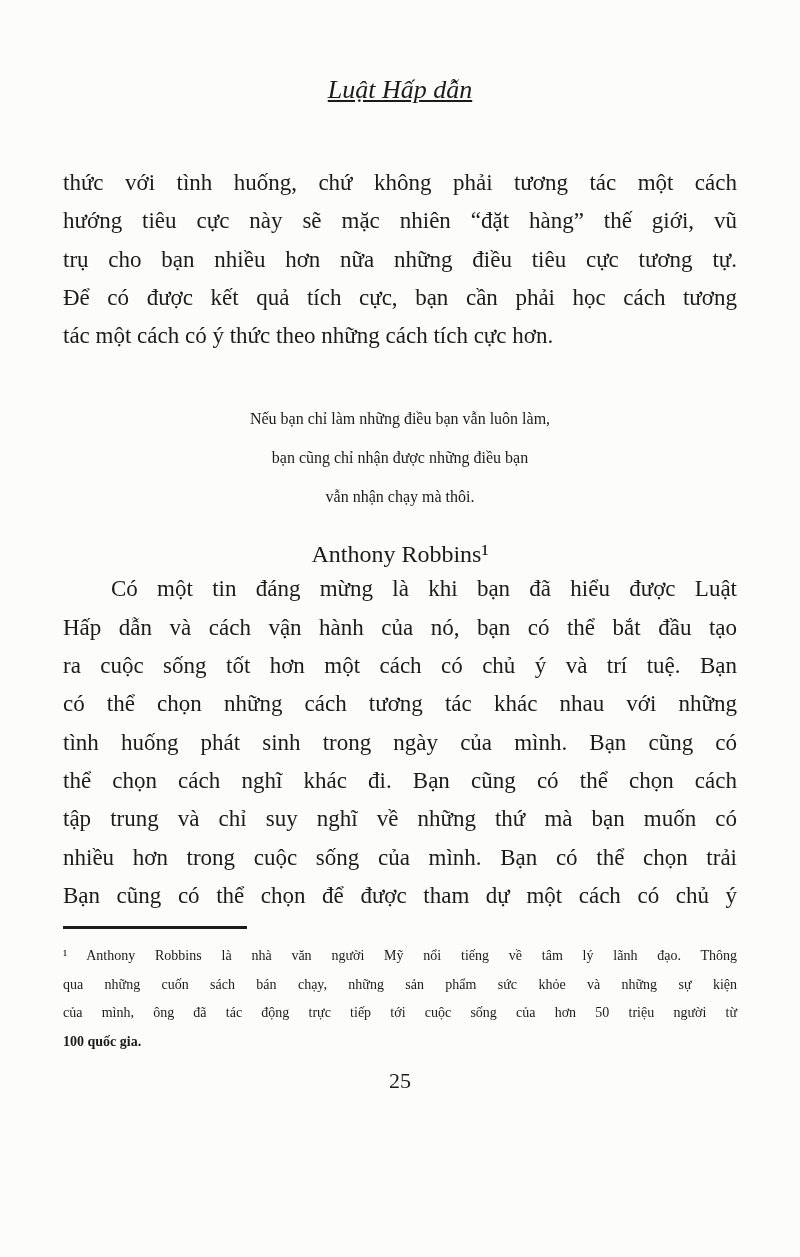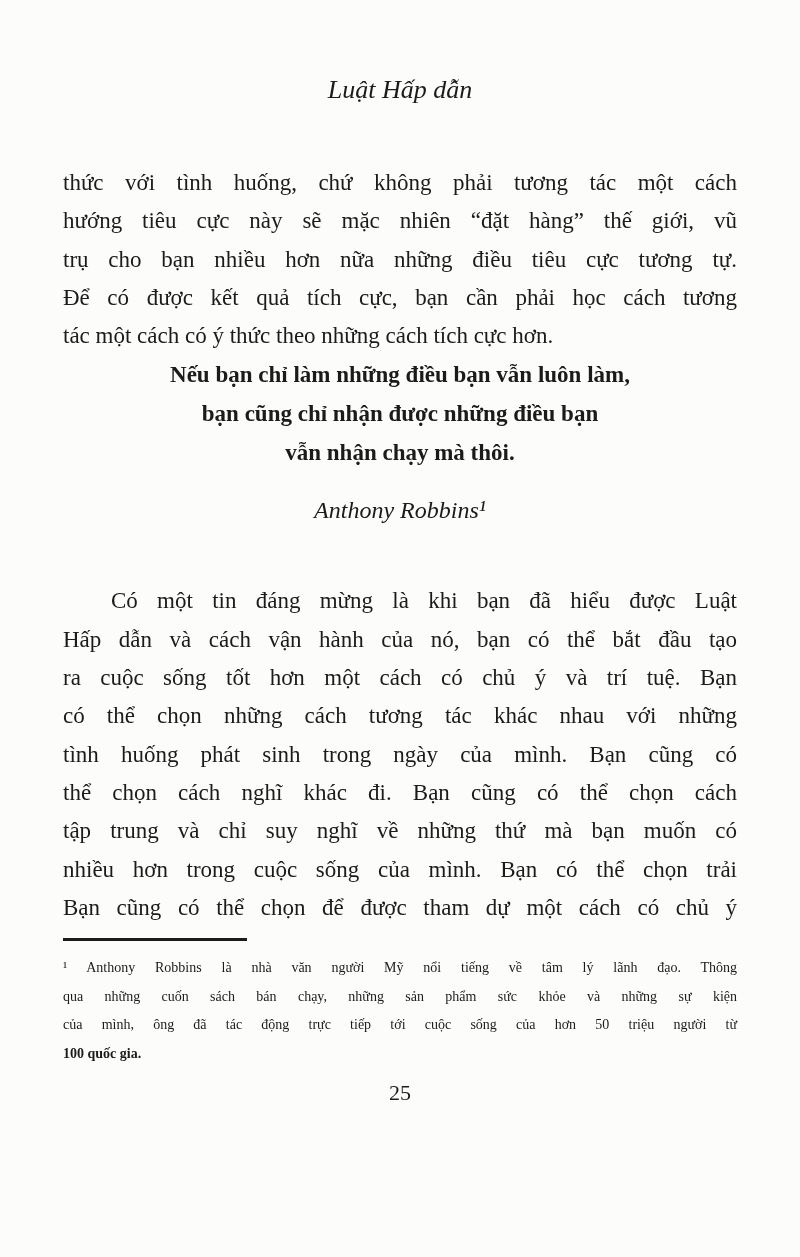--- a/index.html
+++ b/index.html
@@ -18,46 +18,47 @@
     box-sizing: border-box;
     padding: 0 63px;
     overflow: hidden;
   }
   .running-head {
     padding-top: 74px;
     text-align: center;
     font-style: italic;
     font-size: 26px;
     line-height: 32px;
+    text-decoration: underline;
   }
   .body-para {
     font-size: 23px;
   }
   .body-para .line {
     line-height: 38.3px;
     text-align: justify;
     text-align-last: justify;
     white-space: nowrap;
   }
   .para-1 { margin-top: 58px; }
   .para-1 .line.last-line { text-align-last: left; }
-  .para-2 { margin-top: 56px; }
+  .para-2 { }
   .para-2 .line.first-line { text-indent: 48px; }
   .quote {
-    font-weight: bold;
-    font-size: 23px;
+    margin-top: 44px;
+    font-weight: normal;
+    font-size: 16px;
   }
   .quote .quote-line {
     line-height: 39px;
     text-align: center;
   }
   .attribution {
     margin-top: 22px;
     text-align: center;
-    font-style: italic;
     font-size: 24px;
     line-height: 32px;
   }
   .footnote-rule {
     margin-top: 11px;
     width: 184px;
     height: 3px;
     background: #1b1b1b;
   }
   .footnote {

